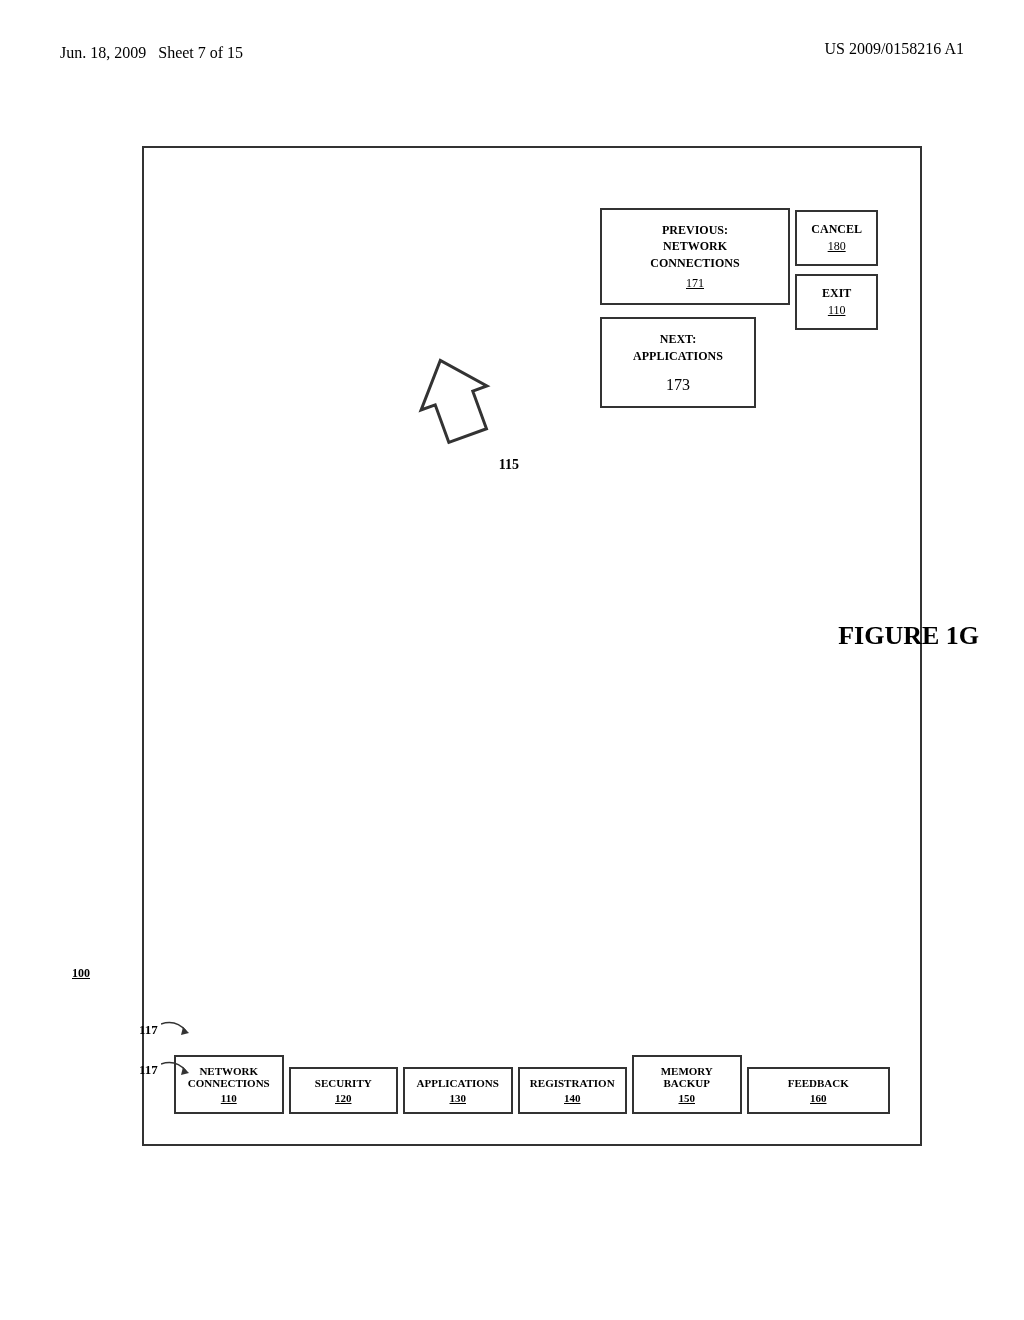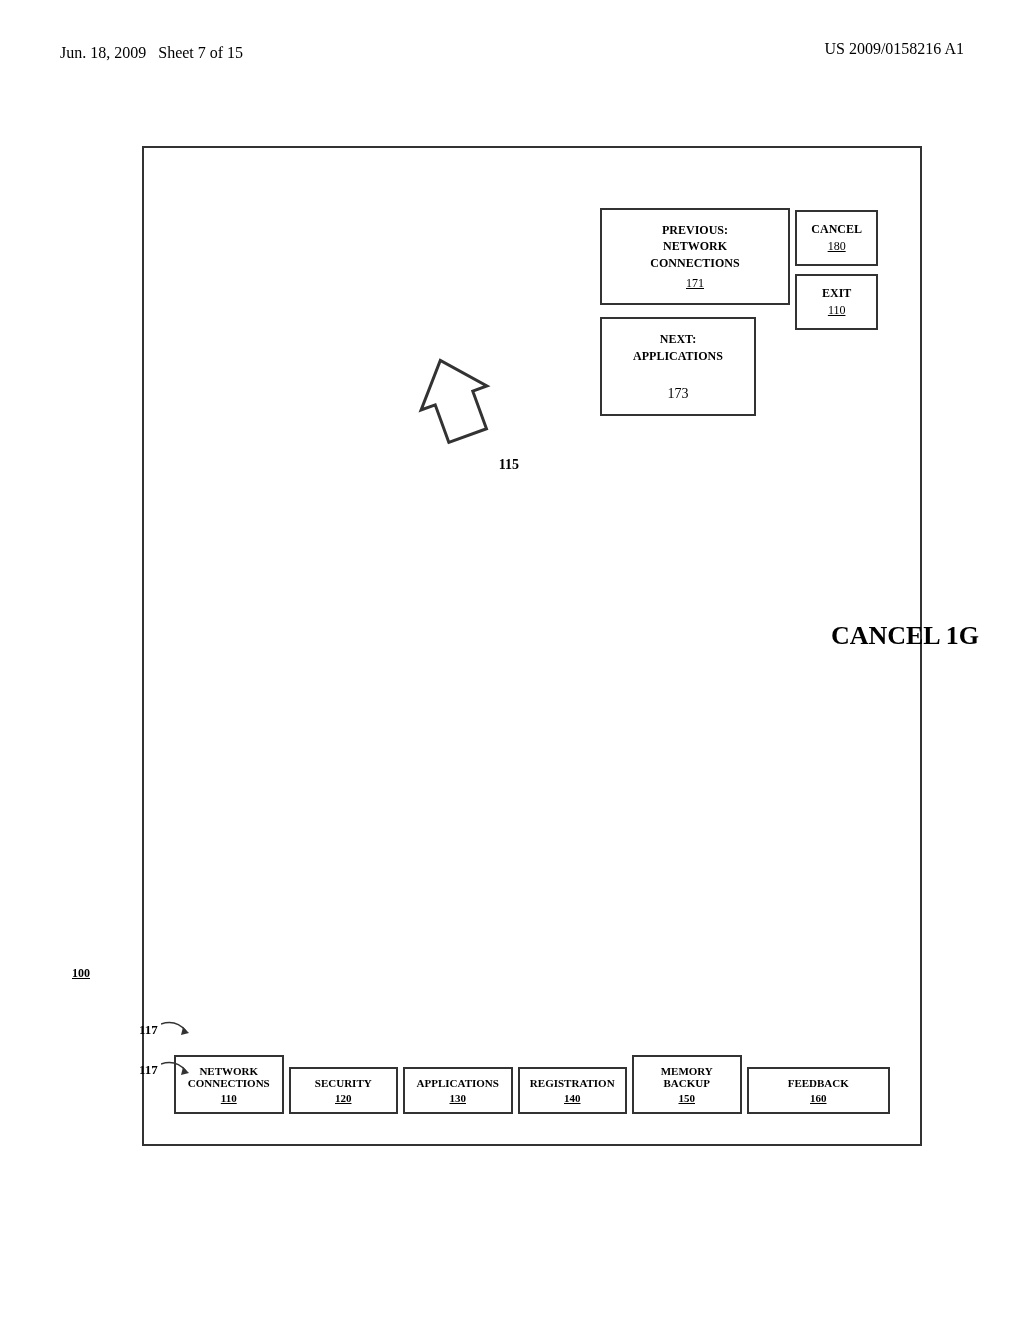--- a/index.html
+++ b/index.html
@@ -118,21 +118,21 @@
               <div style="font-size:12px; font-weight:bold;">EXIT</div>
               <div style="font-size:12px; text-decoration:underline; margin-top:2px;">110</div>
             </div>
           </div>
         </div>
 
         <div style="border:2px solid #333; padding:12px 16px; background:#fff; width:156px;">
           <div style="font-size:12px; font-weight:bold; text-align:center; line-height:1.4;">
             NEXT: APPLICATIONS
           </div>
-          <div style="font-size:14px; text-align:center; margin-top:21px;">173</div>
+          <div style="font-size:16px; text-align:center; margin-top:11px;">173</div>
         </div>
       </div>
 
       <div style="position:absolute; bottom:30px; left:30px; right:30px; display:flex; gap:5px; align-items:flex-end;">
 
         <div style="position:absolute; left:-35px; bottom:70px; font-size:13px; font-weight:bold;">
           <span>117</span>
           <svg width="35" height="25" viewBox="0 0 35 25" style="display:inline-block; vertical-align:middle;">
             <path d="M 0,5 Q 15,0 25,12" fill="none" stroke="#333" stroke-width="1.5"></path>
             <polygon points="22,8 28,14 20,16" fill="#333"></polygon>
@@ -175,15 +175,15 @@
           <span style="display:block;">FEEDBACK</span>
           <span style="display:block; text-decoration:underline; margin-top:3px;">160</span>
         </div>
 
       </div>
 
     </div>
 
   </div>
 
-  <div style="position:absolute; right:45px; top:50%; transform:translateY(-50%); font-size:26px; font-weight:bold;">CANCEL 1G</div>
+  <div style="position:absolute; right:45px; top:50%; transform:translateY(-50%); font-size:26px; font-weight:bold;">FIGURE 1G</div>
 
 </div>
 
 </body></html>

